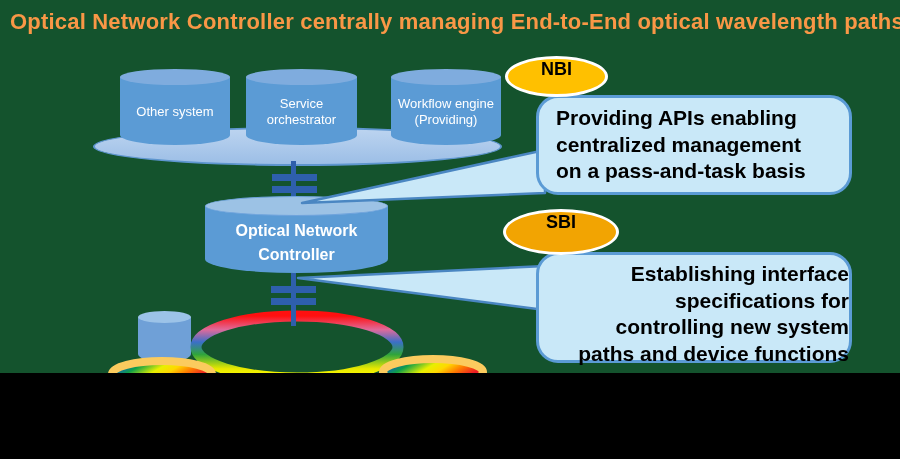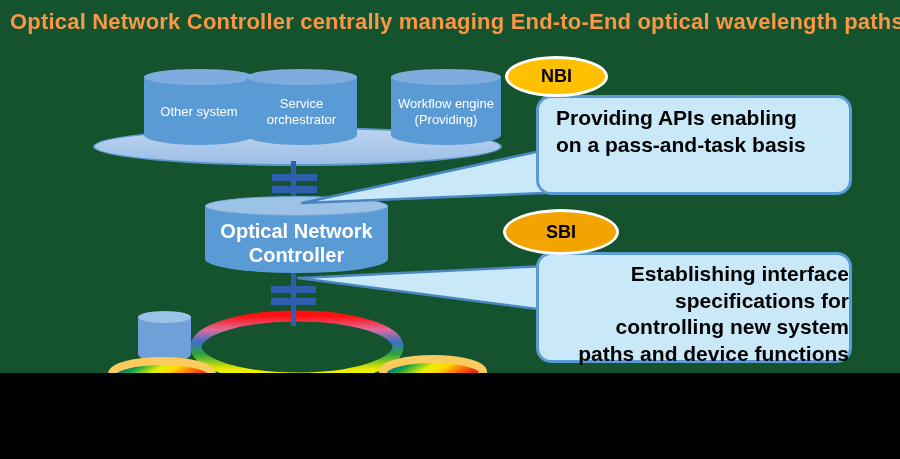--- a/index.html
+++ b/index.html
@@ -11,55 +11,55 @@
 
   .cloud{position:absolute;left:93px;top:127px;width:409px;height:39px;border-radius:50%;
          background:linear-gradient(#BCD4F0,#9CBEE6);border:2px solid #5E96CF;box-sizing:border-box;}
 
   .cyl{position:absolute;background:#5B9BD5;color:#fff;text-align:center;
        border-radius:0 0 55px 55px/0 0 10px 10px;}
   .cyl::before{content:"";position:absolute;left:0;right:0;top:-8px;height:16px;
        border-radius:50%;background:#7FACDE;}
   .cyl .lbl{position:relative;top:50%;transform:translateY(-46%);font-size:13px;line-height:16px;}
 
-  .cyl1{left:144px;top:77px;width:110px;height:68px;}
+  .cyl1{left:120px;top:77px;width:110px;height:68px;}
   .cyl2{left:246px;top:77px;width:111px;height:68px;}
   .cyl3{left:359px;top:77px;width:110px;height:68px;margin-left:32px;}
 
   .onc{position:absolute;left:205px;top:206px;width:183px;height:67px;background:#5B9BD5;
        color:#fff;text-align:center;border-radius:0 0 90px 90px/0 0 14px 14px;}
   .onc::before{content:"";position:absolute;left:0;right:0;top:-10px;height:20px;
        border-radius:50%;background:#9CC2E5;border:1px solid #6FA3DC;box-sizing:border-box;}
-  .onc .lbl{position:relative;padding-top:13px;font-size:20px;font-weight:bold;line-height:24px;}
+  .onc .lbl{position:relative;padding-top:13px;font-size:16px;font-weight:bold;line-height:24px;}
 
   .vline,.hbar{position:absolute;background:#2E5FAC;}
   .vline{width:5px;}
   .hbar{height:7px;width:45px;}
   .v1{left:291px;top:161px;height:46px;}
   .b1a{left:272px;top:174px;}
   .b1b{left:272px;top:186px;}
   .v2{left:291px;top:273px;height:53px;}
   .b2a{left:271px;top:286px;}
   .b2b{left:271px;top:298px;}
 
   .smallcyl{position:absolute;left:138px;top:317px;width:53px;height:45px;background:#6FA0D7;
        border-radius:0 0 26px 26px/0 0 8px 8px;}
   .smallcyl::before{content:"";position:absolute;left:0;right:0;top:-6px;height:12px;
        border-radius:50%;background:#9CC3E8;}
 
   .fullsvg{position:absolute;left:0;top:0;width:900px;height:459px;pointer-events:none;}
 
   .badge{position:absolute;border-radius:50%;border:3px solid #fff;box-sizing:border-box;
-       display:flex;align-items:center;justify-content:center;color:#000;
+       display:flex;align-items:flex-start;justify-content:center;color:#000;
        font-weight:bold;font-size:18px;}
   .badge-nbi{left:505px;top:56px;width:103px;height:41px;background:#FFC000;}
   .badge-sbi{left:503px;top:209px;width:116px;height:46px;background:#F2A402;}
 
   .callout{position:absolute;left:536px;width:316px;background:#C9E8F8;border:3px solid #5B9BD5;
-       border-radius:15px;box-sizing:border-box;color:#000;font-weight:bold;font-size:21px;}
+       border-radius:22px;box-sizing:border-box;color:#000;font-weight:bold;font-size:21px;}
   .callout .line{white-space:nowrap;line-height:26.5px;}
   .callout-nbi{top:95px;height:100px;padding:7px 0 0 17px;}
   .callout-sbi{top:252px;height:111px;padding:6px 0 0 15px;text-align:right;}
 </style>
 </head>
 <body>
 
 <div class="stage">
 
   <div class="title">Optical Network Controller centrally managing End-to-End optical wavelength paths</div>
@@ -126,20 +126,21 @@
     </div>
   </div>
 
   <svg class="fullsvg" viewBox="0 0 900 459">
     <polygon points="302,203 545,150 545,193" fill="#C9E8F8" stroke="#4A86C2" stroke-width="2.5" stroke-linejoin="round"></polygon>
     <polygon points="298,278 545,266 545,310" fill="#C9E8F8" stroke="#4A86C2" stroke-width="2.5" stroke-linejoin="round"></polygon>
   </svg>
 
   <div class="callout callout-nbi">
     <div class="line">Providing APIs enabling</div>
+    <div class="line">centralized management</div>
     <div class="line">on a pass-and-task basis</div>
   </div>
 
   <div class="callout callout-sbi">
     <div class="line">Establishing interface</div>
     <div class="line">specifications for</div>
     <div class="line">controlling new system</div>
     <div class="line">paths and device functions</div>
   </div>
 

